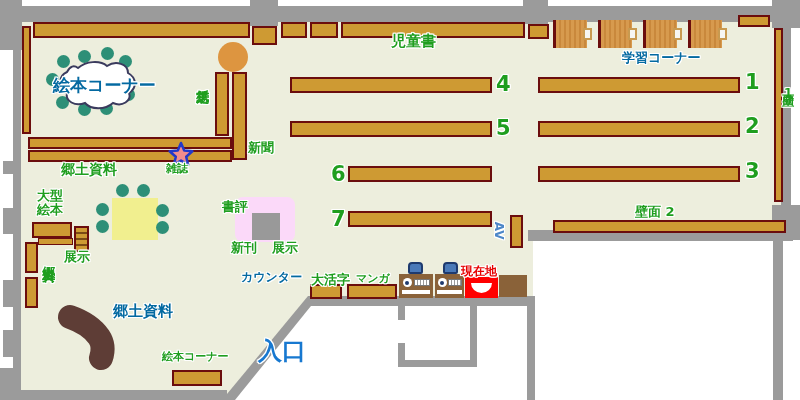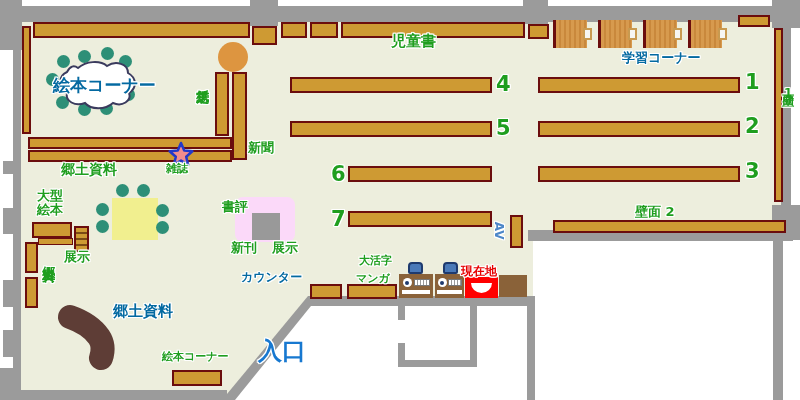--- a/index.html
+++ b/index.html
@@ -170,21 +170,21 @@
   <div class="lbl g" style="left:37px;top:189px;font-size:13px;">
     <span>大型</span><br>
     <span>絵本</span>
   </div>
   <div class="lbl g" style="left:64px;top:250px;font-size:13px;">展示</div>
   <div class="lbl g vert" style="left:41px;top:256px;font-size:13px;">郷土資料</div>
   <div class="lbl g" style="left:222px;top:200px;font-size:13px;">書評</div>
   <div class="lbl g" style="left:231px;top:241px;font-size:13px;">新刊</div>
   <div class="lbl g" style="left:272px;top:241px;font-size:13px;">展示</div>
   <div class="lbl b" style="left:241px;top:271px;font-size:12px;">カウンター</div>
-  <div class="lbl g" style="left:311px;top:255px;font-size:11px;margin-left:48px;">大活字</div>
+  <div class="lbl g" style="left:311px;top:273px;font-size:13px;">大活字</div>
   <div class="lbl g" style="left:356px;top:273px;font-size:11px;">マンガ</div>
   <div class="lbl" style="left:461px;top:265px;font-size:12px;color:#E60000;">現在地</div>
   <div class="lbl b" style="left:113px;top:303px;font-size:15px;">郷土資料</div>
   <div class="lbl g" style="left:162px;top:351px;font-size:11px;">絵本コーナー</div>
   <div class="lbl" style="left:258px;top:338px;font-size:24px;color:#1778D0;">入口</div>
   <div class="lbl" style="left:490px;top:224px;font-size:12px;color:#4D87C8;transform:rotate(90deg);">AV</div>
 
   <div class="lbl g num" style="left:496px;top:73px;">4</div>
   <div class="lbl g num" style="left:496px;top:117px;">5</div>
   <div class="lbl g num" style="left:331px;top:163px;">6</div>

